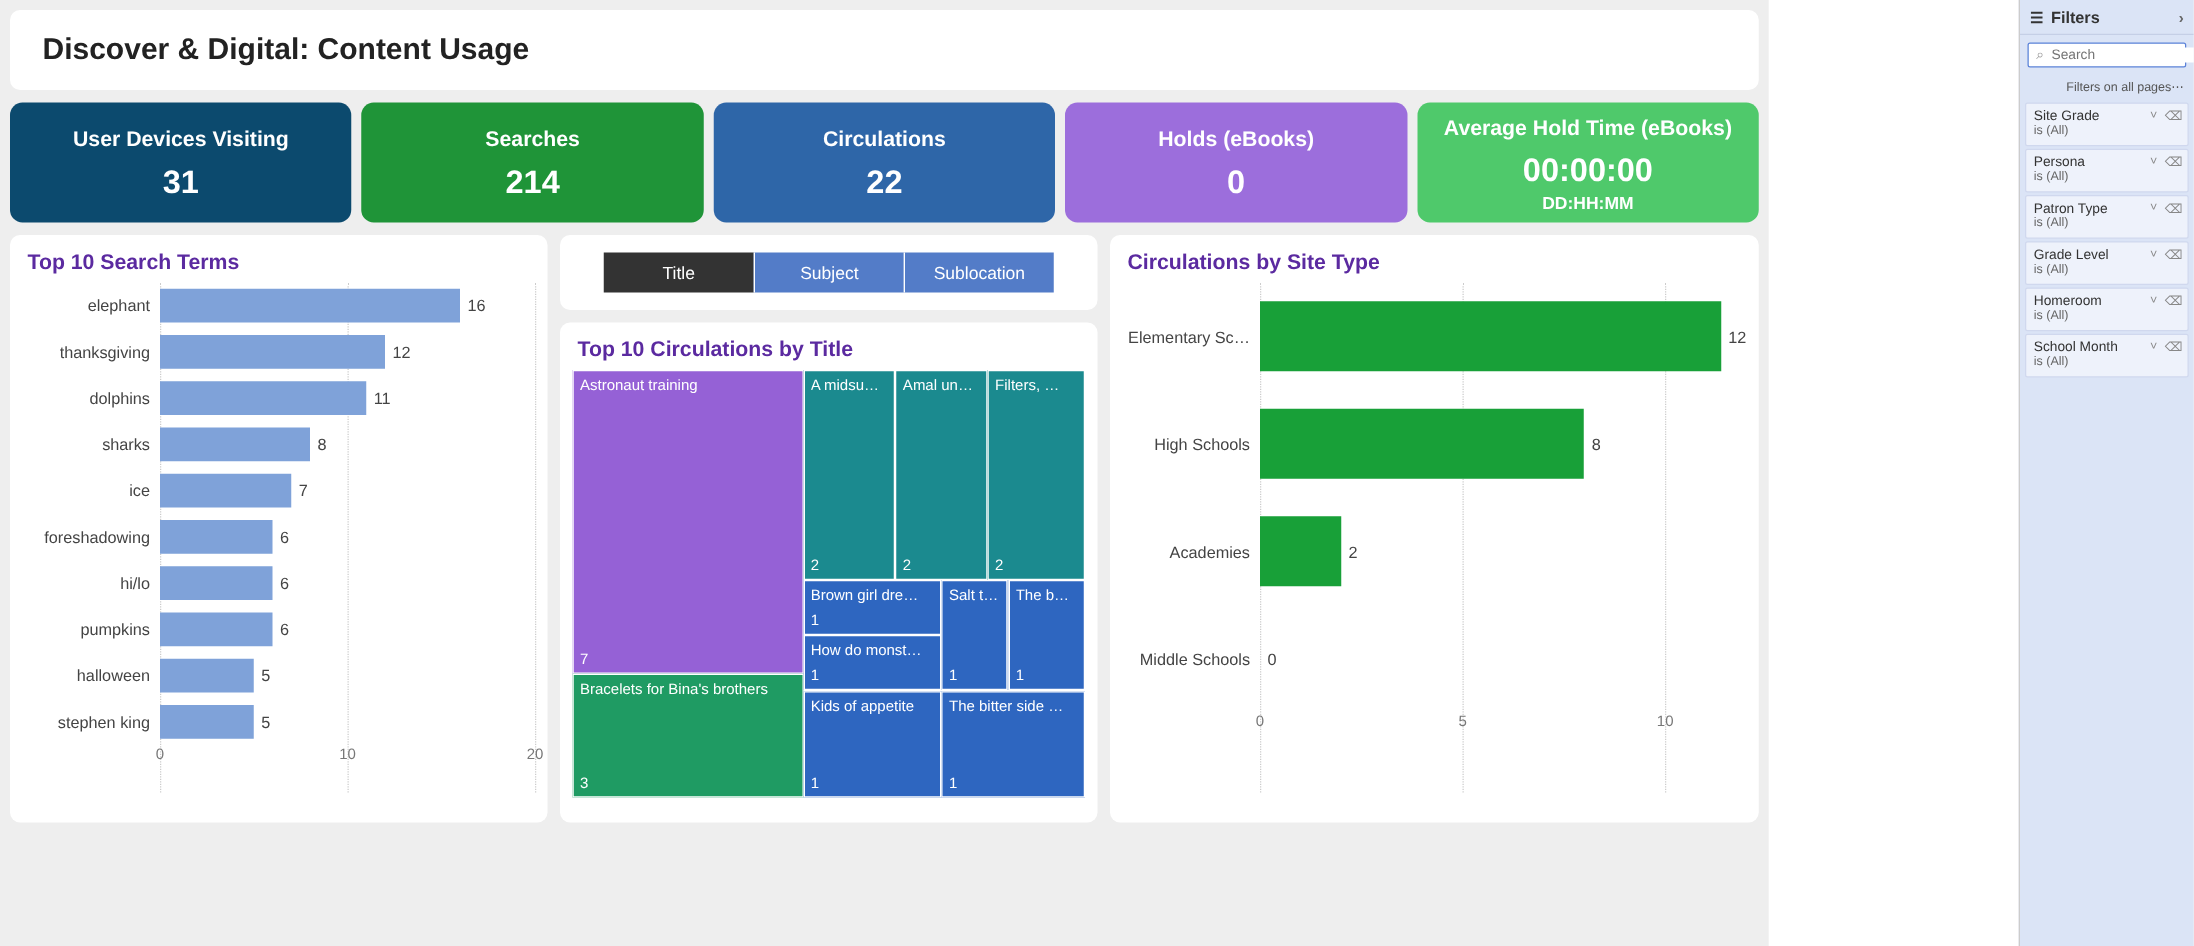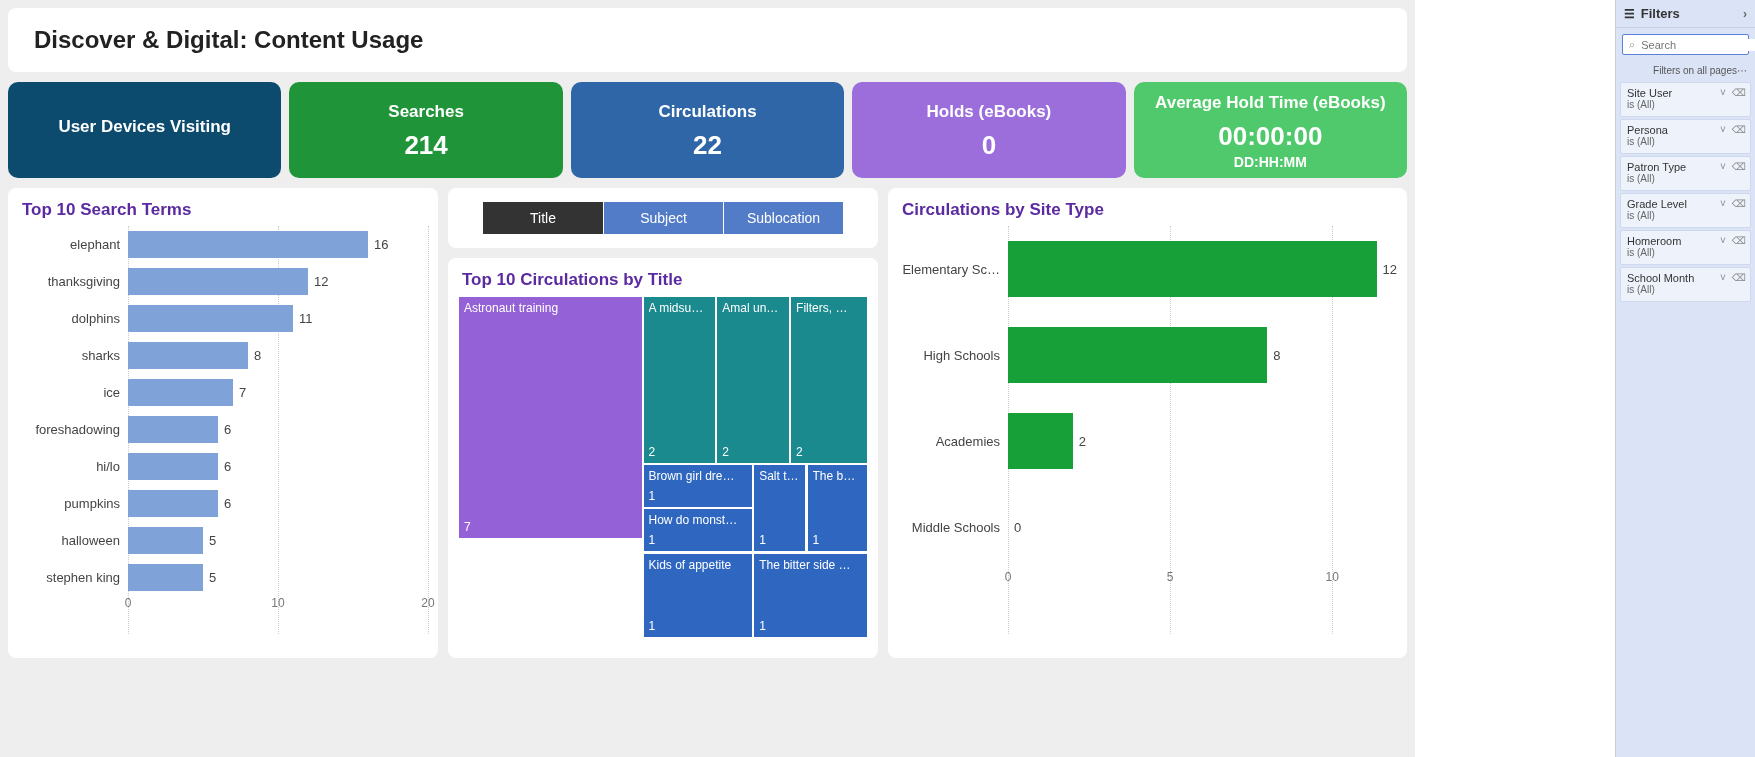--- a/index.html
+++ b/index.html
@@ -148,20 +148,21 @@
 <div class="outer">
   <div class="main-area">
 
     <div class="header-card">
       <h1>Discover &amp; Digital: Content Usage</h1>
     </div>
 
     <div class="kpi-row">
       <div class="kpi kpi-purple">
         <div class="label">User Devices Visiting</div>
+        <div class="val">31</div>
       </div>
       <div class="kpi kpi-green">
         <div class="label">Searches</div>
         <div class="val">214</div>
       </div>
       <div class="kpi kpi-blue">
         <div class="label">Circulations</div>
         <div class="val">22</div>
       </div>
       <div class="kpi kpi-lav">
@@ -271,20 +272,24 @@
             <div class="tab tab-in">Sublocation</div>
           </div>
         </div>
         <div class="card" style="flex:1;">
           <div class="card-title">Top 10 Circulations by Title</div>
           <div class="treemap" id="treemap">
               <div class="tm" style="left: 0%; top: 0%; width: 45%; height: 71%; background: rgb(149, 97, 214);">
                 <div class="tl">Astronaut training</div>
                 <div class="bl">7</div>
               </div>
+              <div class="tm" style="left: 0%; top: 71%; width: 45%; height: 29%; background: rgb(31, 155, 99);">
+                <div class="tl">Bracelets for Bina's brothers</div>
+                <div class="bl">3</div>
+              </div>
               <div class="tm" style="left: 45%; top: 0%; width: 18%; height: 49%; background: rgb(27, 138, 143);">
                 <div class="tl">A midsu…</div>
                 <div class="bl">2</div>
               </div>
               <div class="tm" style="left: 63%; top: 0%; width: 18%; height: 49%; background: rgb(27, 138, 143);">
                 <div class="tl">Amal un…</div>
                 <div class="bl">2</div>
               </div>
               <div class="tm" style="left: 81%; top: 0%; width: 19%; height: 49%; background: rgb(27, 138, 143);">
                 <div class="tl">Filters, …</div>
@@ -376,21 +381,21 @@
     <div class="fp-search">
       <span style="color:#999;font-size:11px;">⌕</span>
       <input placeholder="Search" style="">
     </div>
     <div class="fp-section-h">
       <span>Filters on all pages</span>
       <span>⋯</span>
     </div>
     <div id="filter-items">
         <div class="fp-item">
-          <div class="name">Site User</div>
+          <div class="name">Site Grade</div>
           <div class="val">is (All)</div>
           <div class="icons">
             <span>˅</span>
             <span>⌫</span>
           </div>
         </div>
         <div class="fp-item">
           <div class="name">Persona</div>
           <div class="val">is (All)</div>
           <div class="icons">

